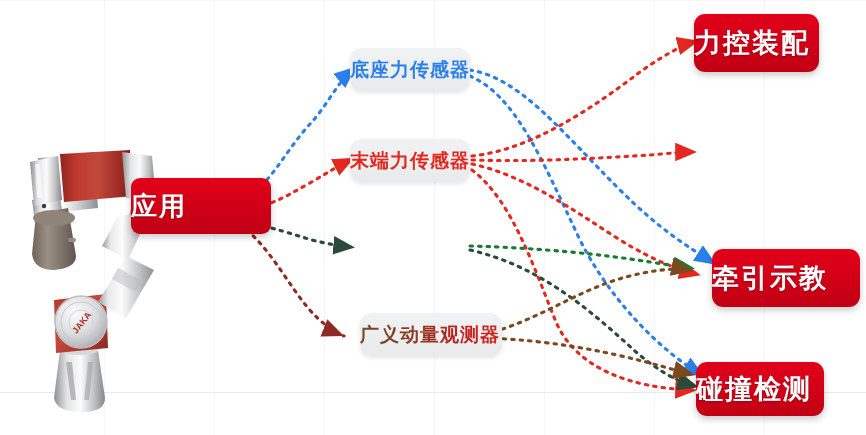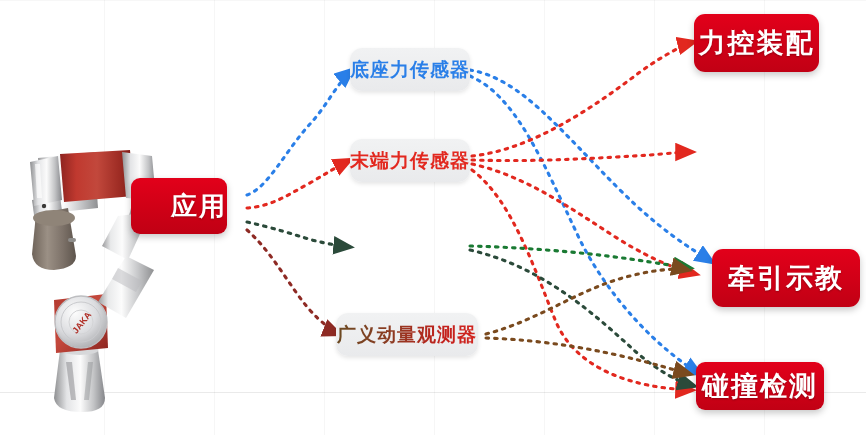--- a/index.html
+++ b/index.html
@@ -21,21 +21,21 @@
   }
   .grid-bottom{position:absolute;left:0;right:0;top:392px;height:1px;background:rgba(0,0,0,0.05);}
 
   
   .robot{position:absolute;left:2px;top:150px;width:155px;height:285px;}
 
   
   .links{position:absolute;left:0;top:0;width:866px;height:435px;}
 
   
-  .node{position:absolute;display:flex;align-items:center;justify-content:center;
+  .node{position:absolute;display:flex;align-items:center;justify-content:flex-start;
         box-sizing:border-box;user-select:none;}
 
   .node-root{
     background:linear-gradient(180deg,#e2001a 0%,#cf0016 55%,#c00014 100%);
     border-radius:9px;
     box-shadow:0 3px 7px rgba(0,0,0,.22);
     color:#fff;
     font-size:26px;font-weight:bold;letter-spacing:2px;
     text-shadow:0 1px 2px rgba(0,0,0,.25);
   }
@@ -203,43 +203,43 @@
       <path d="M472,170 C512,200 534,268 556,322 C576,368 630,388 692,390" stroke="#e2281f" stroke-width="3.1" stroke-dasharray="2.5 6" marker-end="url(#ah-red)"></path>
 
       <path d="M470,246 C540,248 600,254 650,262 C670,265 682,267 690,268" stroke="#1a7a33" stroke-width="3.1" stroke-dasharray="2.5 6" marker-end="url(#ah-green)"></path>
       <path d="M470,250 C540,266 590,310 636,352 C662,374 680,382 694,386" stroke="#2b4a3a" stroke-width="3.1" stroke-dasharray="2.5 6" marker-end="url(#ah-dgreen)"></path>
 
       <path d="M486,334 C540,320 580,288 630,276 C658,269 678,268 688,270" stroke="#7a4a1e" stroke-width="3.1" stroke-dasharray="2.5 6" marker-end="url(#ah-brown)"></path>
       <path d="M486,338 C546,340 600,350 646,362 C668,368 682,372 690,374" stroke="#7a4a1e" stroke-width="3.1" stroke-dasharray="2.5 6" marker-end="url(#ah-brown)"></path>
     </g>
   </svg>
 
-  <div class="node node-root" style="left:131px;top:178px;width:96px;height:56px;padding-left:40px;">
+  <div class="node node-root" style="left:131px;top:178px;width:140px;height:56px;">
     <span>应用</span>
   </div>
 
   <div class="node node-mid" style="left:350px;top:48px;width:120px;height:43px;">
     <span class="mid-blue">底座力传感器</span>
   </div>
 
   <div class="node node-mid" style="left:350px;top:139px;width:120px;height:43px;">
     <span class="mid-red">末端力传感器</span>
   </div>
 
 
-  <div class="node node-mid" style="left:336px;top:313px;width:142px;height:43px;">
+  <div class="node node-mid" style="left:360px;top:313px;width:142px;height:43px;">
     <span class="mid-grad">广义动量观测器</span>
   </div>
 
   <div class="node node-out" style="left:694px;top:14px;width:125px;height:58px;">
     <span>力控装配</span>
   </div>
 
 
   <div class="node node-out" style="left:712px;top:249px;width:148px;height:58px;">
     <span>牵引示教</span>
   </div>
 
-  <div class="node node-out" style="left:696px;top:362px;width:128px;height:48px;border-radius:9px;">
+  <div class="node node-out" style="left:696px;top:362px;width:128px;height:54px;">
     <span>碰撞检测</span>
   </div>
 
 </div>
 
 </body></html>

